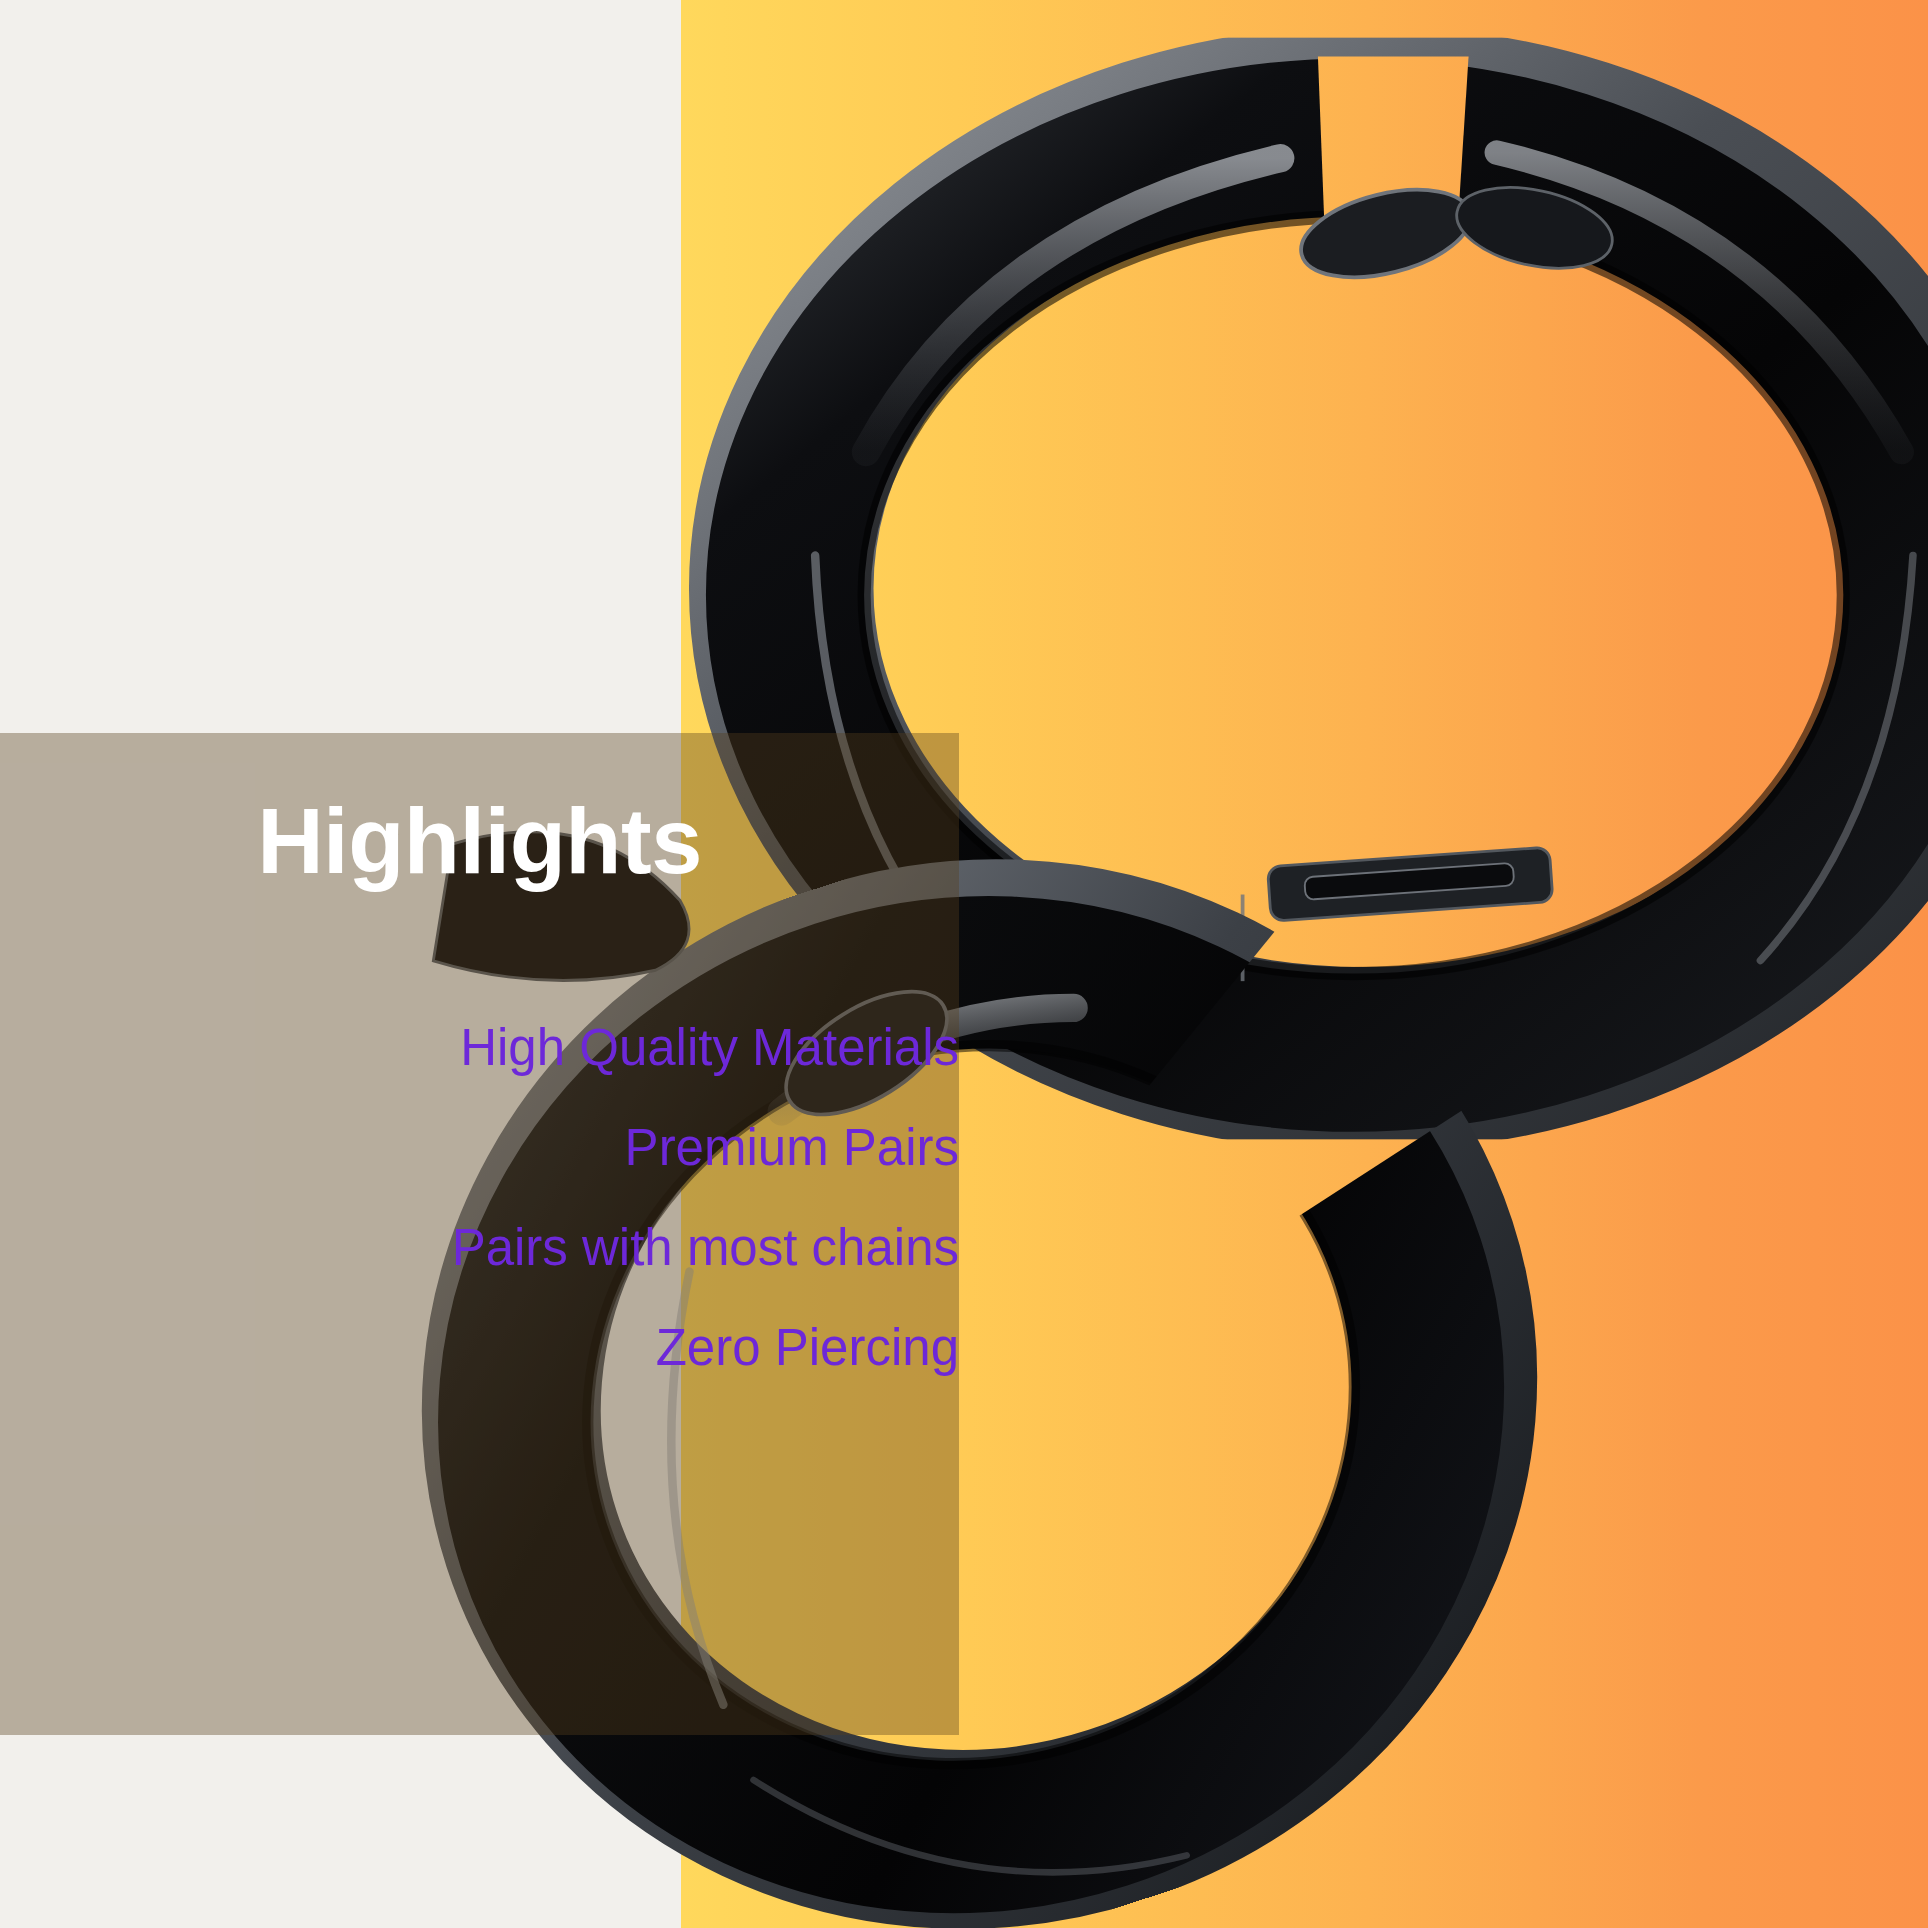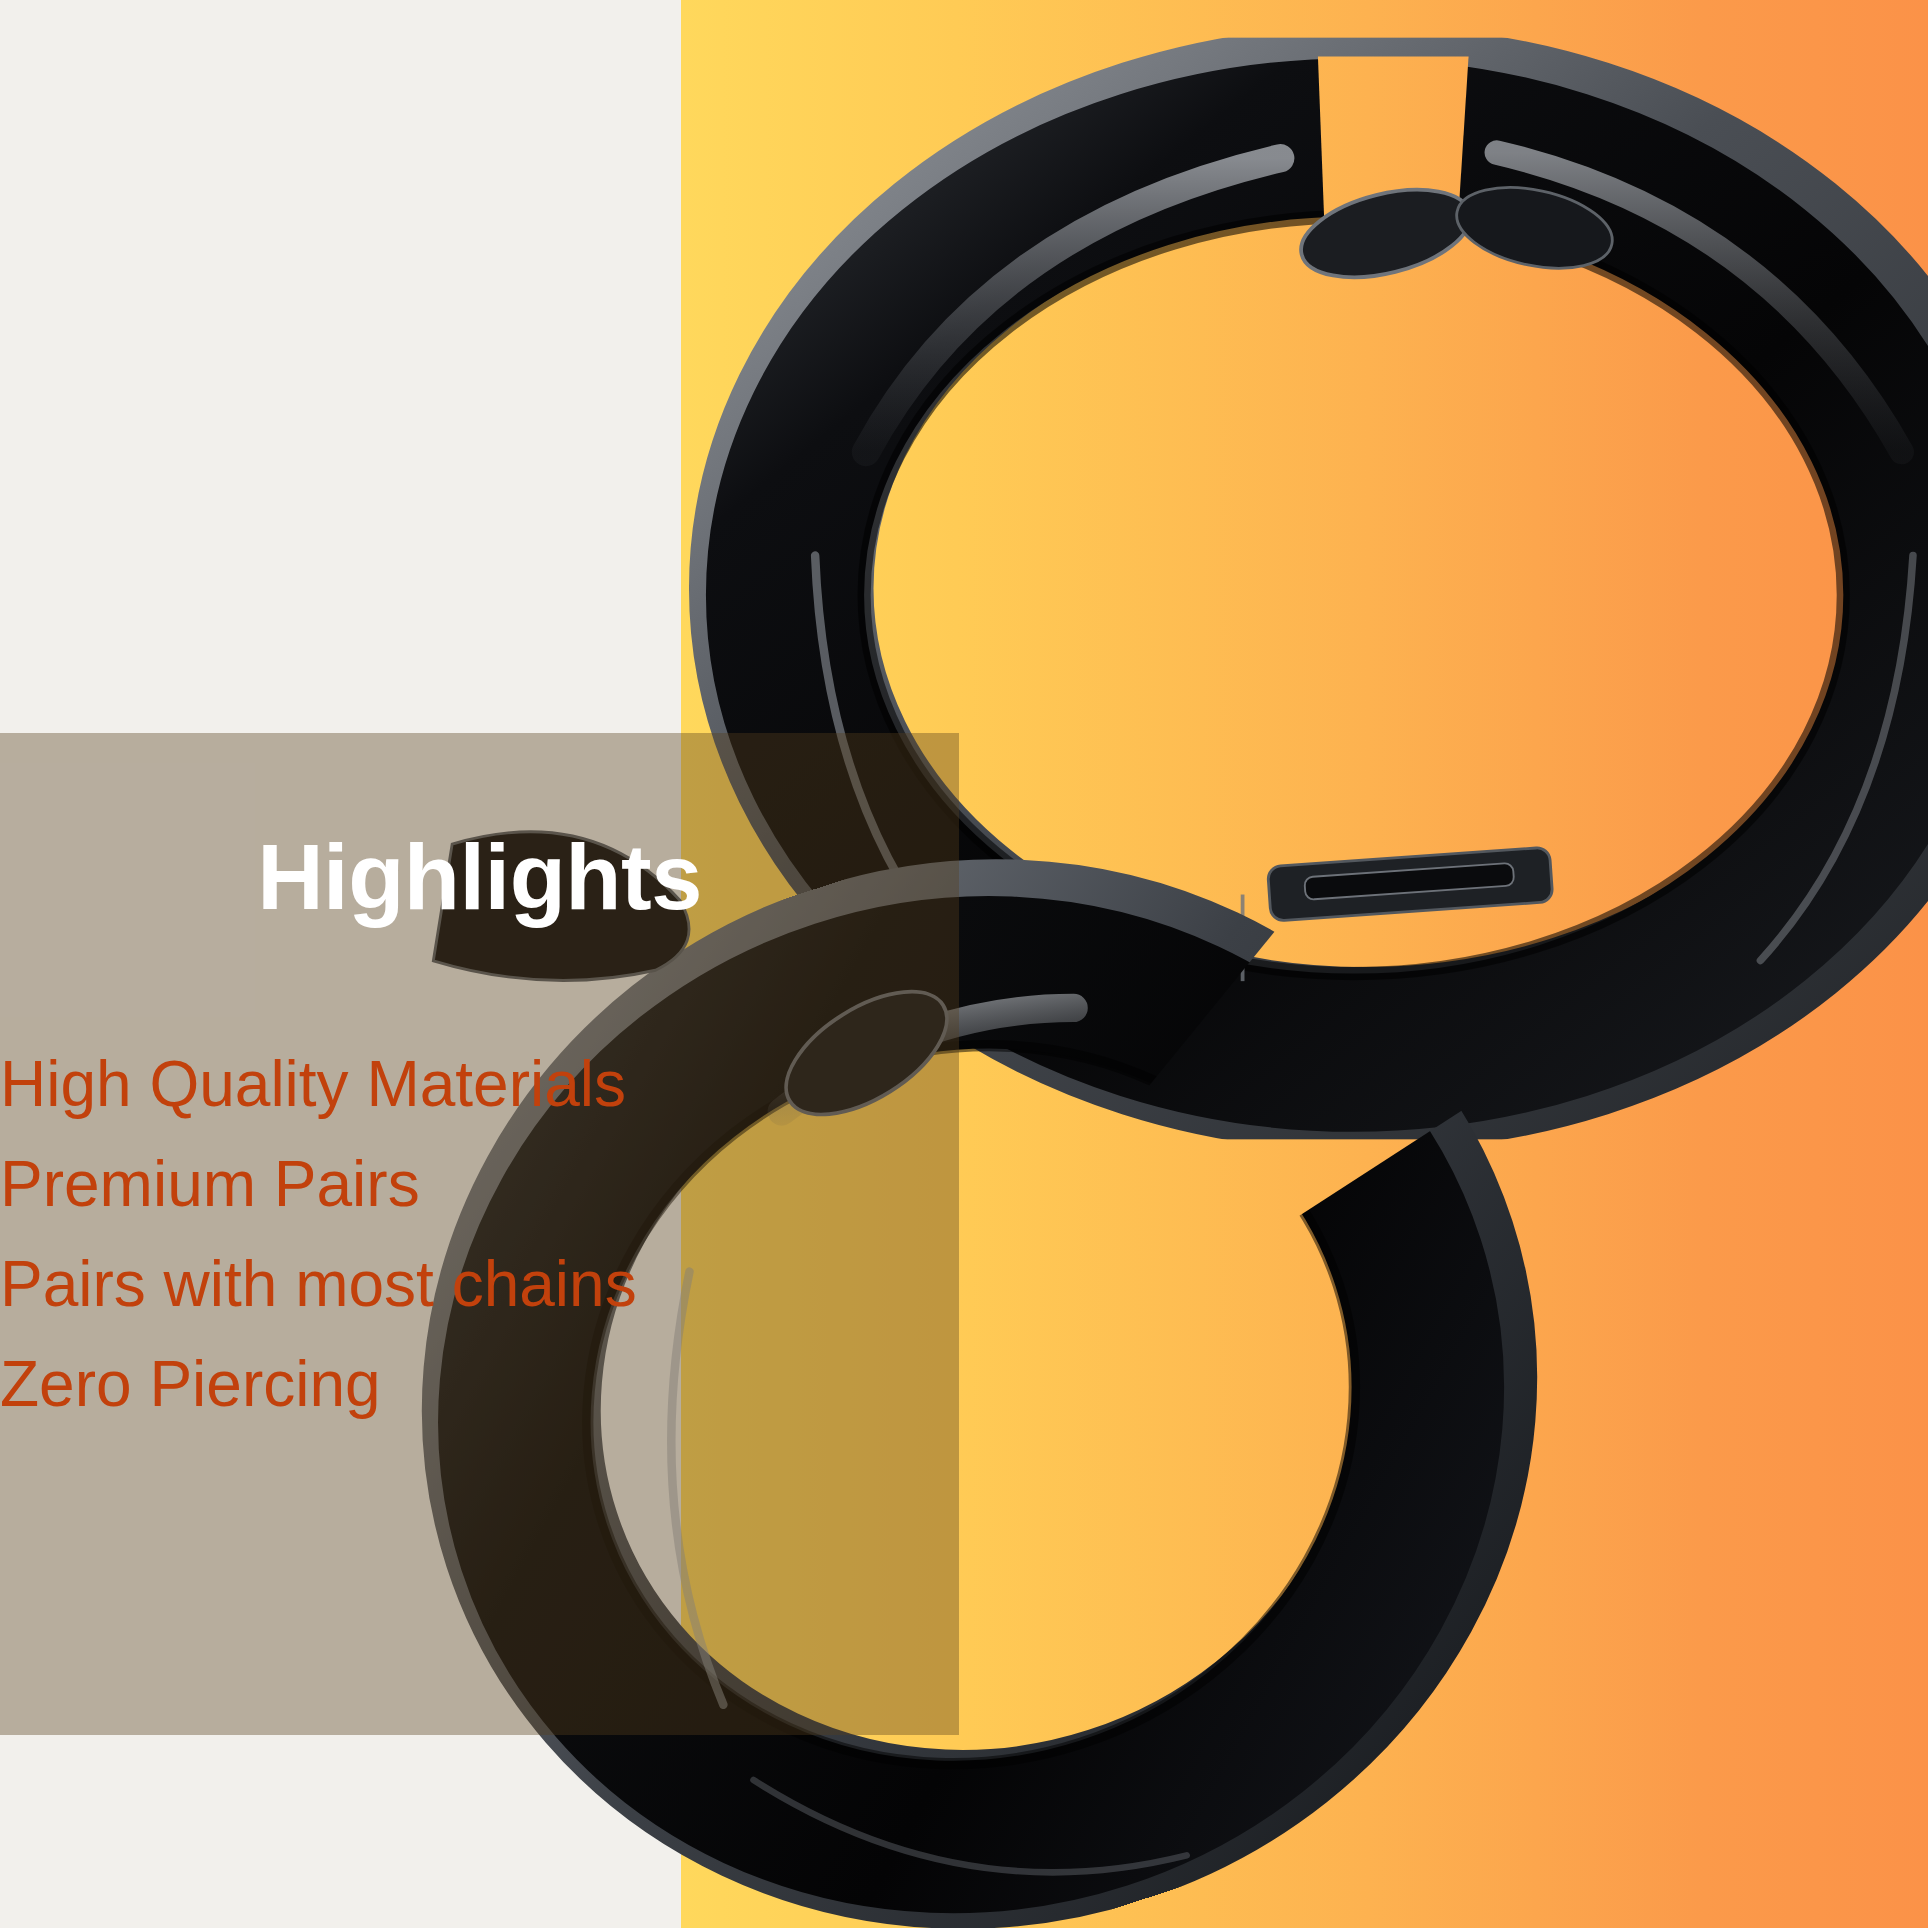--- a/index.html
+++ b/index.html
@@ -36,21 +36,21 @@
     width:959px; height:1002px;
     background:rgba(88,64,30,0.38);
   }
 
   .panel-inner{
     position:absolute; left:0; top:0; width:959px; height:1002px;
     display:flex; flex-direction:column;
     align-items:center;
     justify-content:flex-start;
     box-sizing:border-box;
-    padding-top:98px;
+    padding-top:62px;
   }
 
   .headline{
     color:#FFFFFF;
     font-size:92px;
     font-weight:bold;
     line-height:1.0;
     letter-spacing:-0.5px;
     text-align:center;
     margin:0;
@@ -58,25 +58,25 @@
   }
 
   .bullet-list{
     list-style:none;
     margin:0;
     padding:0;
     width:100%;
     margin-top:111px;
   }
   .bullet-list li{
-    color:#c2410c;
-    font-size:64px;
+    color:#6d28d9;
+    font-size:51px;
     font-weight:normal;
     line-height:100px;
-    text-align:left;
+    text-align:right;
     white-space:nowrap;
   }
 </style>
 </head>
 <body>
 
 <div id="stage">
 
   <div class="bg-left"></div>
   <div class="bg-right"></div>

